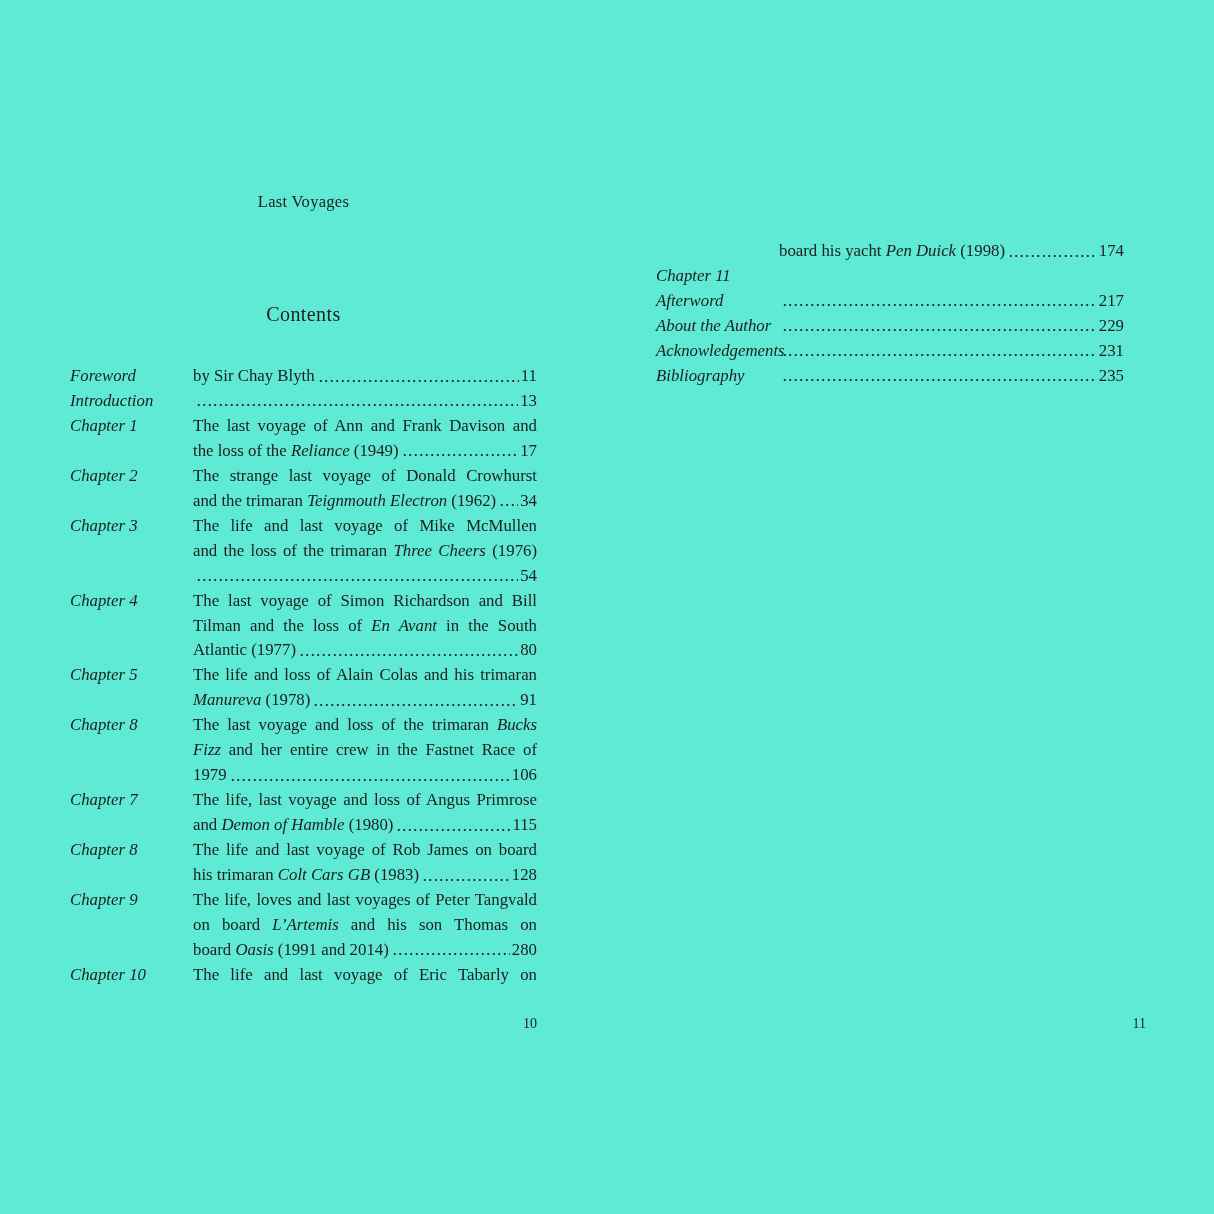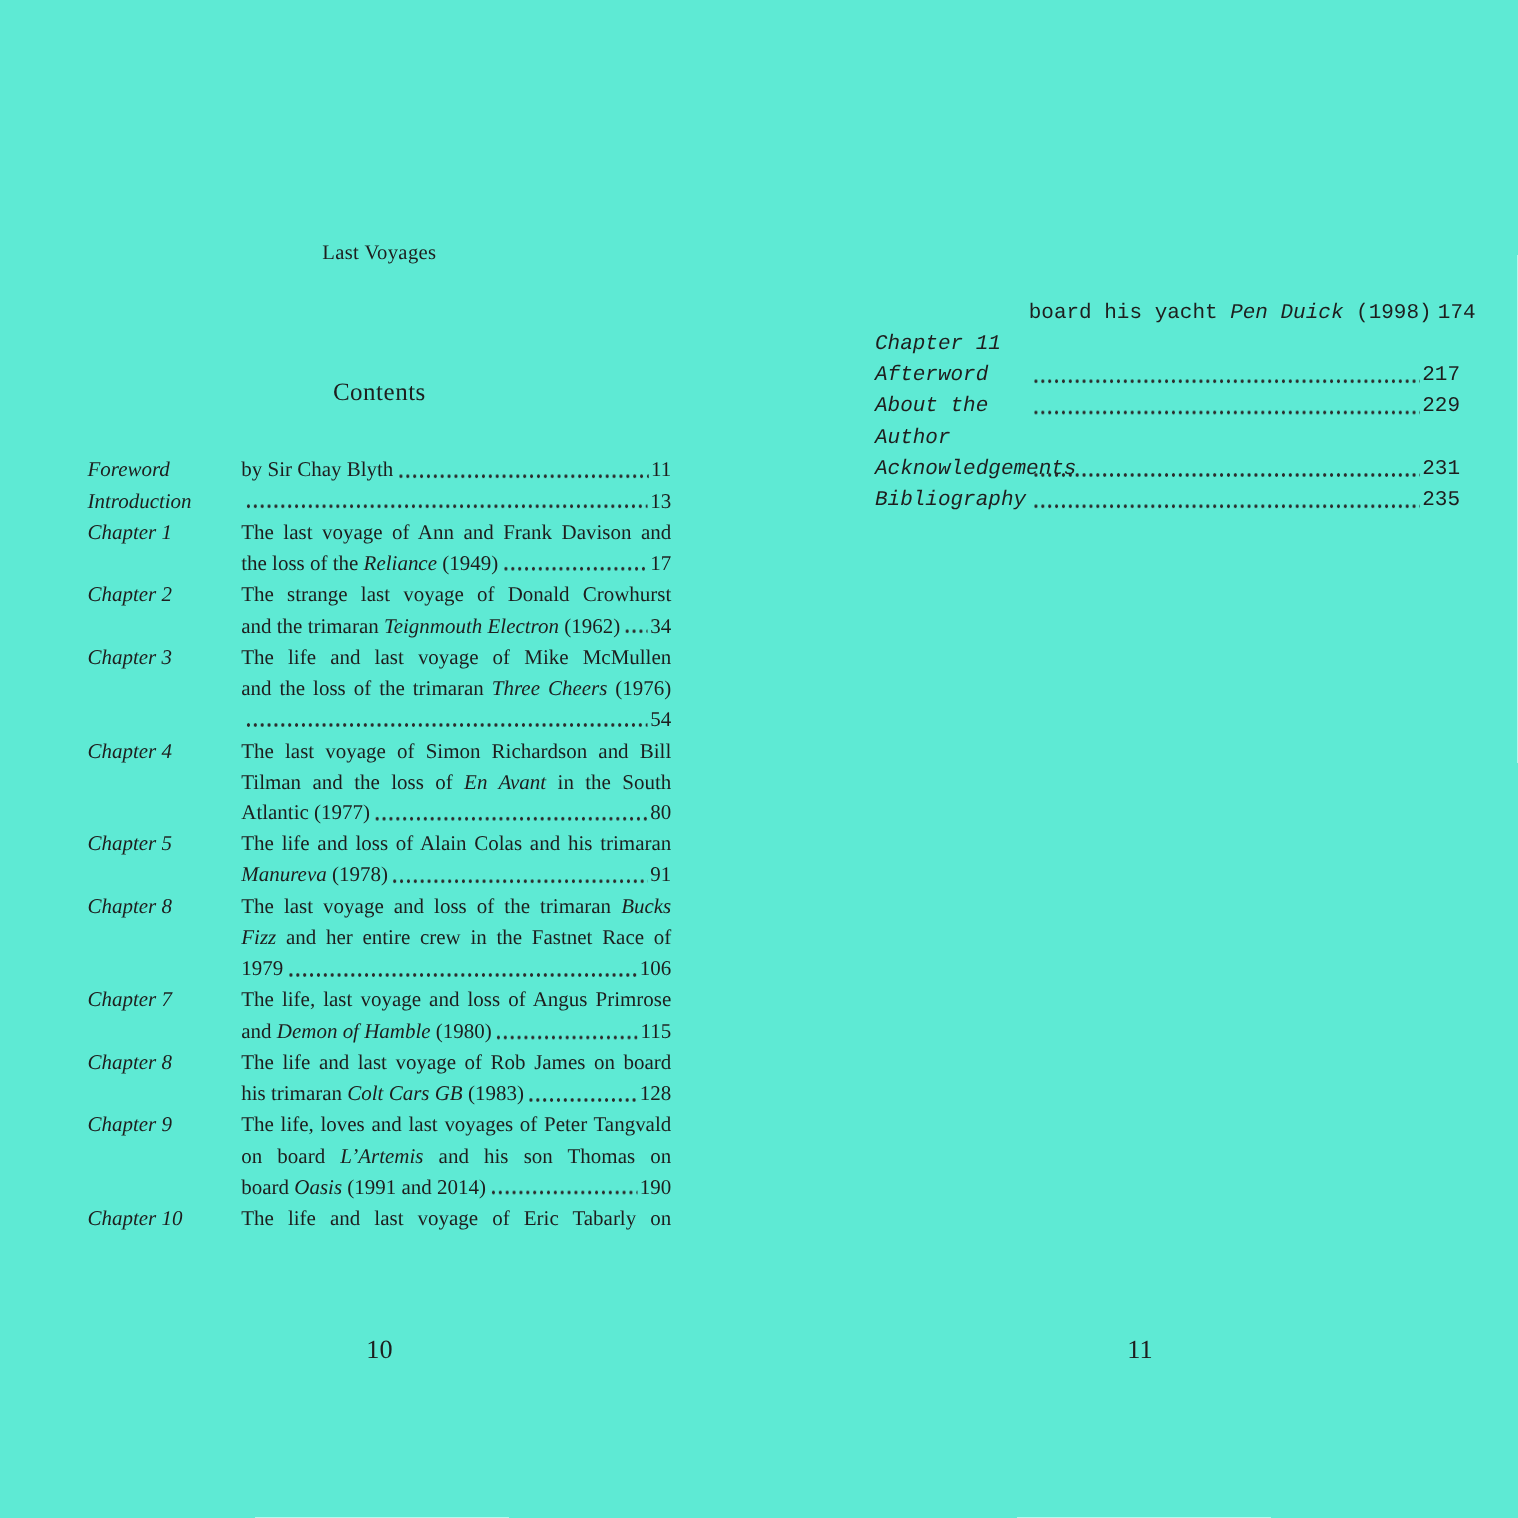--- a/index.html
+++ b/index.html
@@ -25,21 +25,21 @@
     text-align: center;
     font-size: 20px;
     letter-spacing: 0.4px;
   }
   .toc {
     position: absolute;
     font-size: 16.8px;
     line-height: 24.95px;
   }
   .toc-left  { left: 70px;  top: 364px; width: 467px; }
-  .toc-right { left: 700px; top: 239px; width: 468px; font-family: Liberation Mono, monospace; }
+  .toc-right { left: 656px; top: 239px; width: 468px; }
   .toc-entry { display: flex; }
   .toc-label {
     flex: 0 0 123px;
     width: 123px;
     font-style: italic;
   }
   .toc-body { flex: 1; min-width: 0; }
   .toc-line.just {
     text-align: justify;
     text-align-last: justify;
@@ -56,23 +56,23 @@
     margin-left: 3px;
     margin-right: 2px;
     background-image: radial-gradient(circle, #2b2b2b 1.05px, rgba(0,0,0,0) 1.45px);
     background-size: 5.5px 5.5px;
     background-repeat: repeat-x;
     background-position: left 13.5px;
   }
   .pg { white-space: pre; }
   .folio {
     position: absolute;
-    top: 1067px;
-    font-size: 21px;
-    text-align: center;
+    top: 1016px;
+    font-size: 14px;
+    text-align: right;
   }
   .folio-left  { left: 70px;  width: 467px; }
   .folio-right { left: 678px; width: 468px; }
 </style>
 </head>
 <body>
 
 <div class="canvas">
   <div class="running-header">Last Voyages</div>
   <div class="contents-title">Contents</div>
@@ -189,21 +189,21 @@
         </div>
       </div>
       <div class="toc-entry">
         <div class="toc-label">Chapter 9</div>
         <div class="toc-body">
           <div class="toc-line just"><span>The life, loves and last voyages of Peter Tangvald</span></div>
           <div class="toc-line just"><span>on board </span><span class="it">L’Artemis</span><span> and his son Thomas on</span></div>
           <div class="toc-line leader-line">
             <span class="line-text"><span>board </span><span class="it">Oasis</span><span> (1991 and 2014)</span></span>
             <span class="dots"></span>
-            <span class="pg">190</span>
+            <span class="pg">280</span>
           </div>
         </div>
       </div>
       <div class="toc-entry">
         <div class="toc-label">Chapter 10</div>
         <div class="toc-body">
           <div class="toc-line just"><span>The life and last voyage of Eric Tabarly on</span></div>
         </div>
       </div>
     </div>

